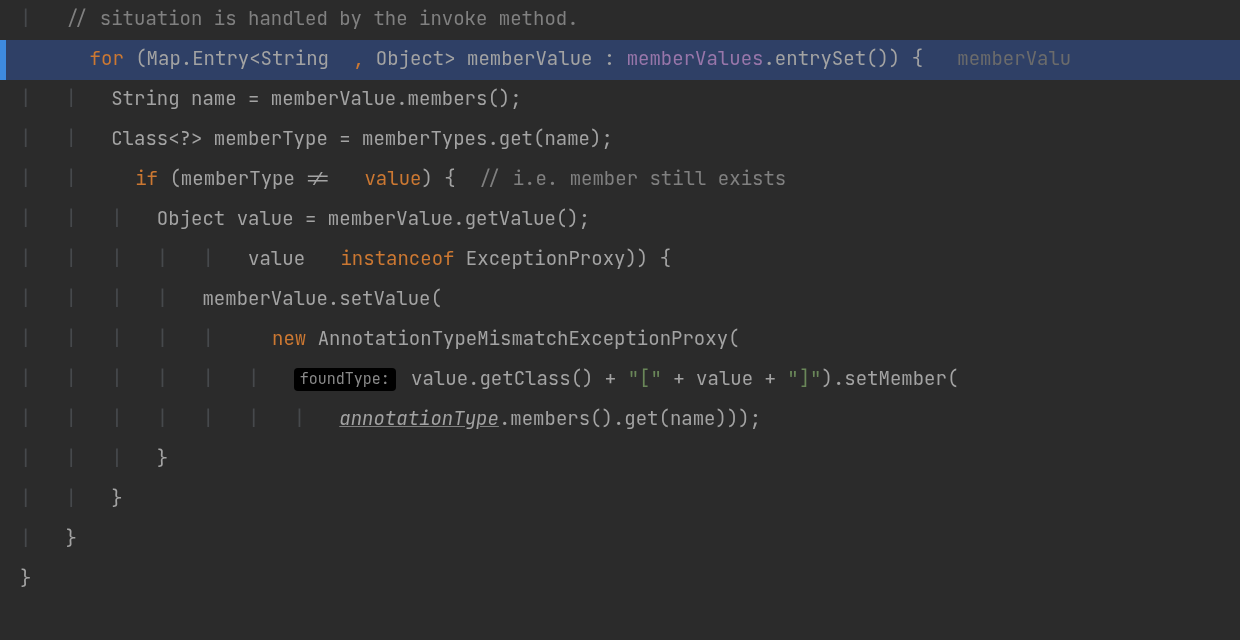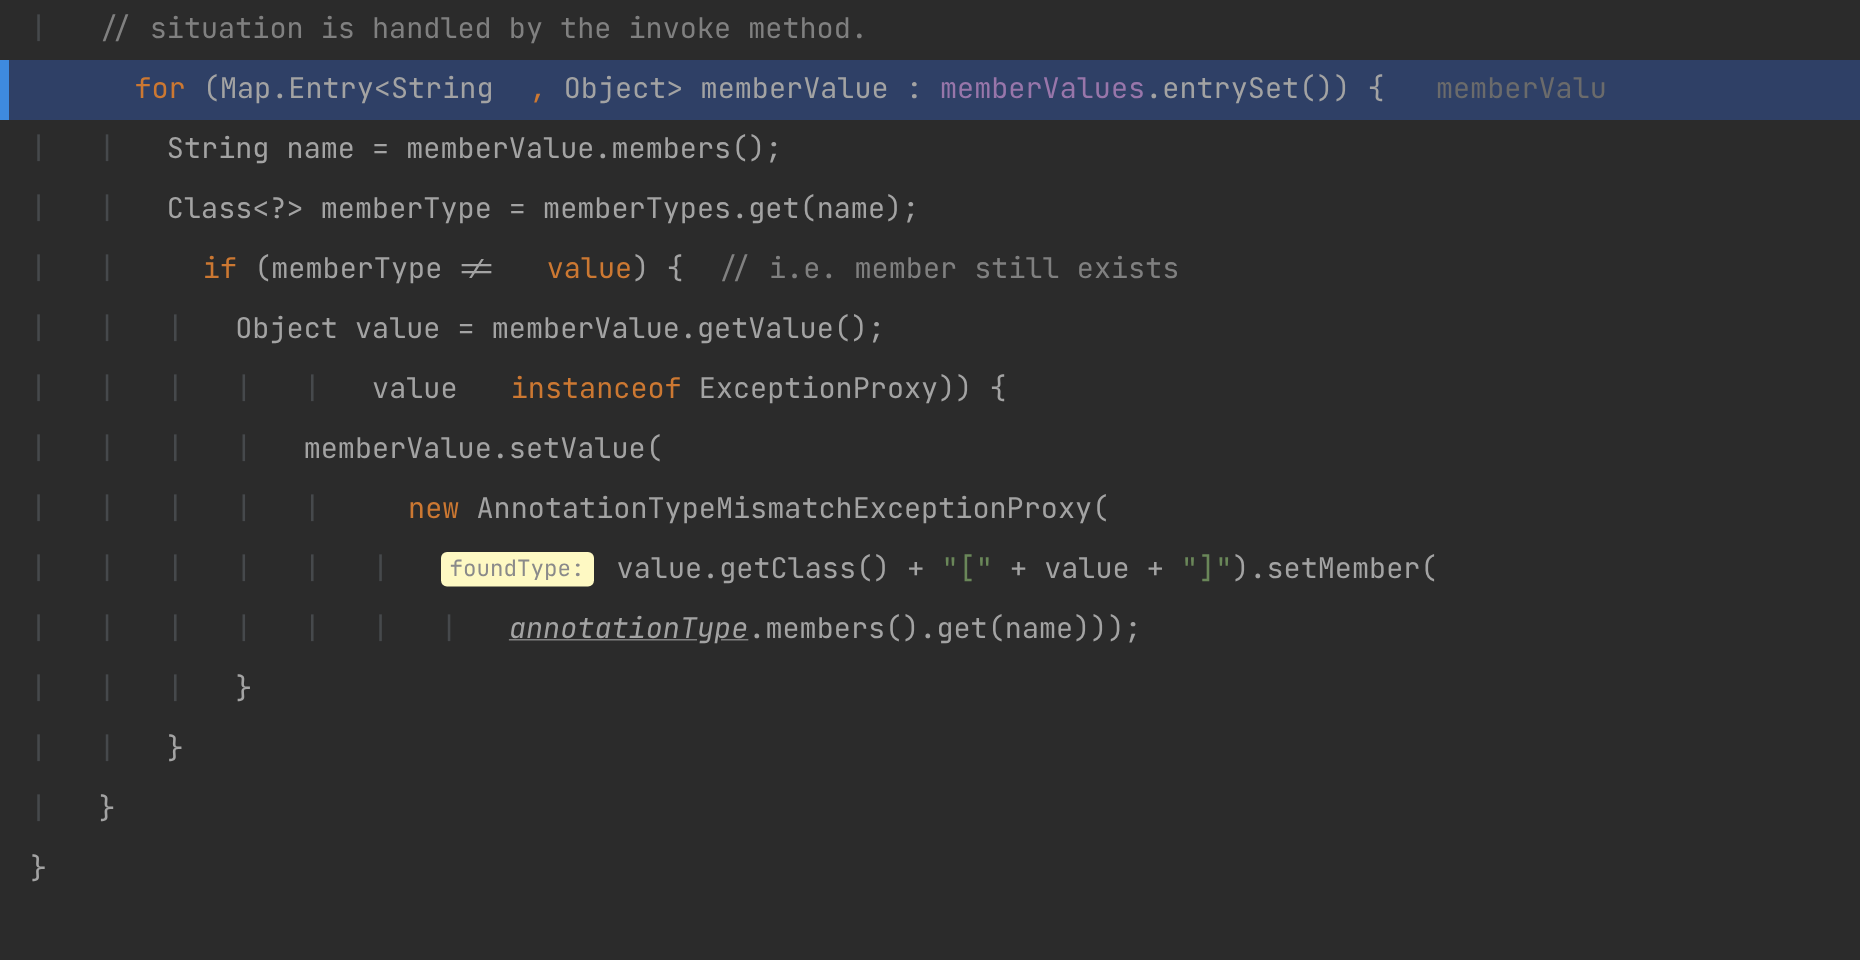--- a/index.html
+++ b/index.html
@@ -35,21 +35,21 @@
     bottom: 0;
     width: 6px;
     background: #3e8adf;
   }
   .comment { color: #808080; }
   .keyword { color: #cc7832; margin-left: 24px; }
   .string  { color: #6a8759; }
   .field   { color: #9876aa; text-align: right; }
   .normal  { color: #a3a3a3; }
   .inlay {
-    background: #fef9c3;
+    background: #000000;
     color: #8a8a8a;
     font-size: 15px;
     padding: 1px 6px 2px 6px;
     border-radius: 4px;
     margin-right: 4px;
     position: relative;
     top: -1px;
   }
   .trail {
     color: #6b6b6b;

